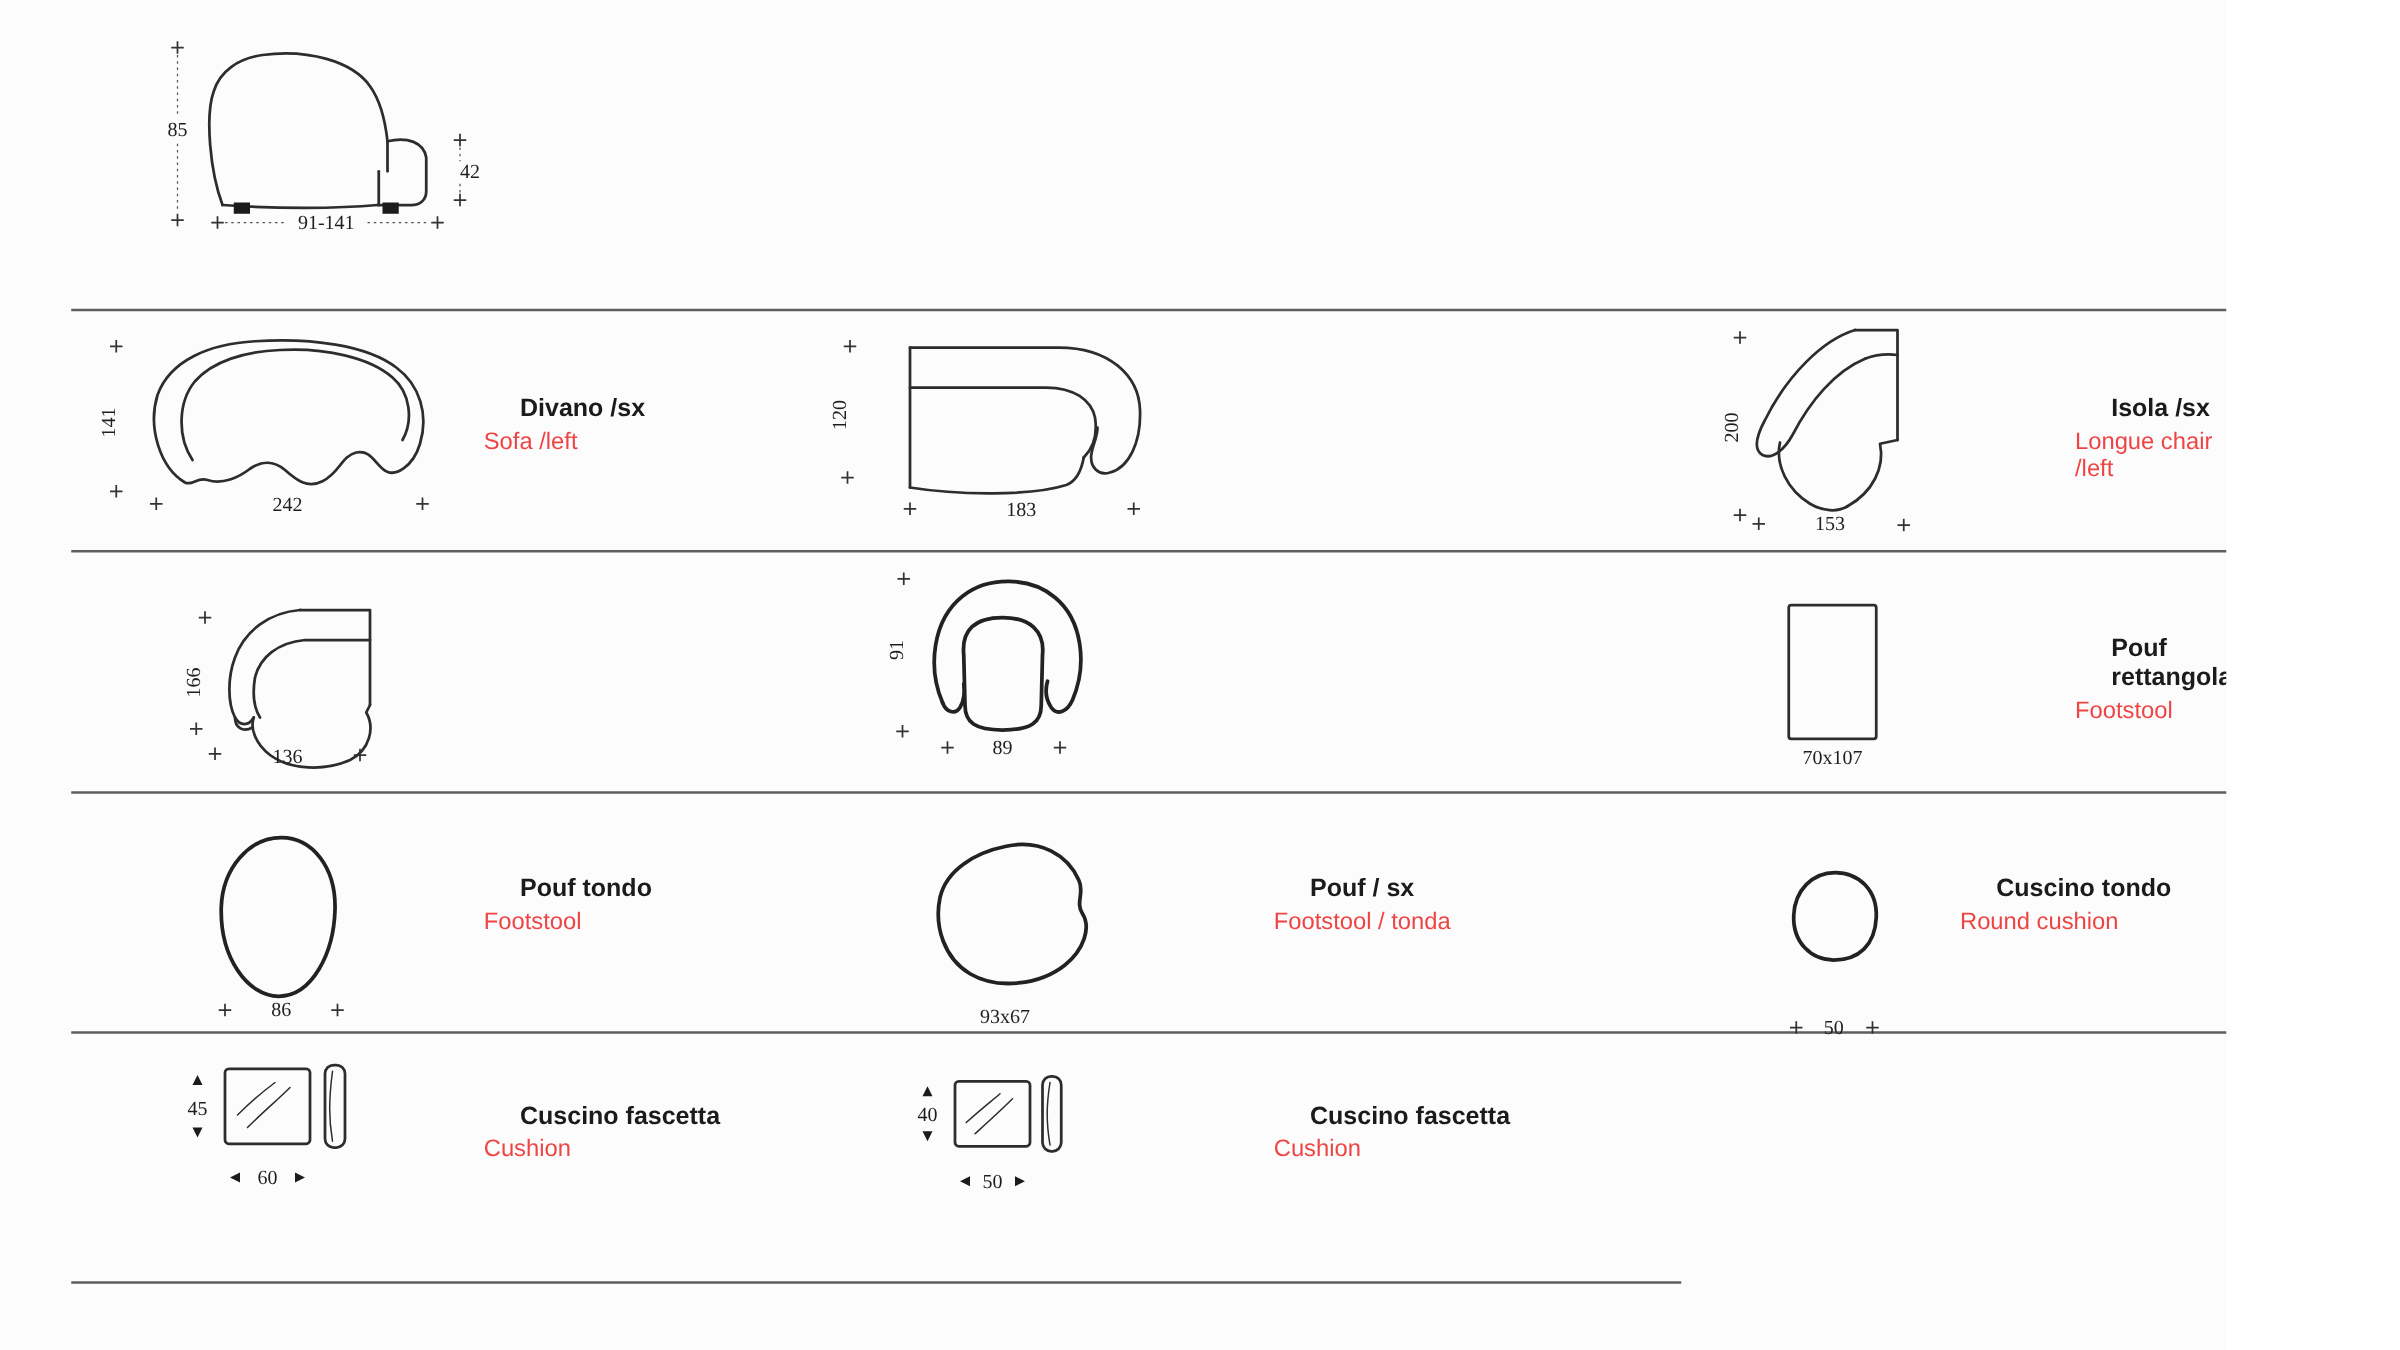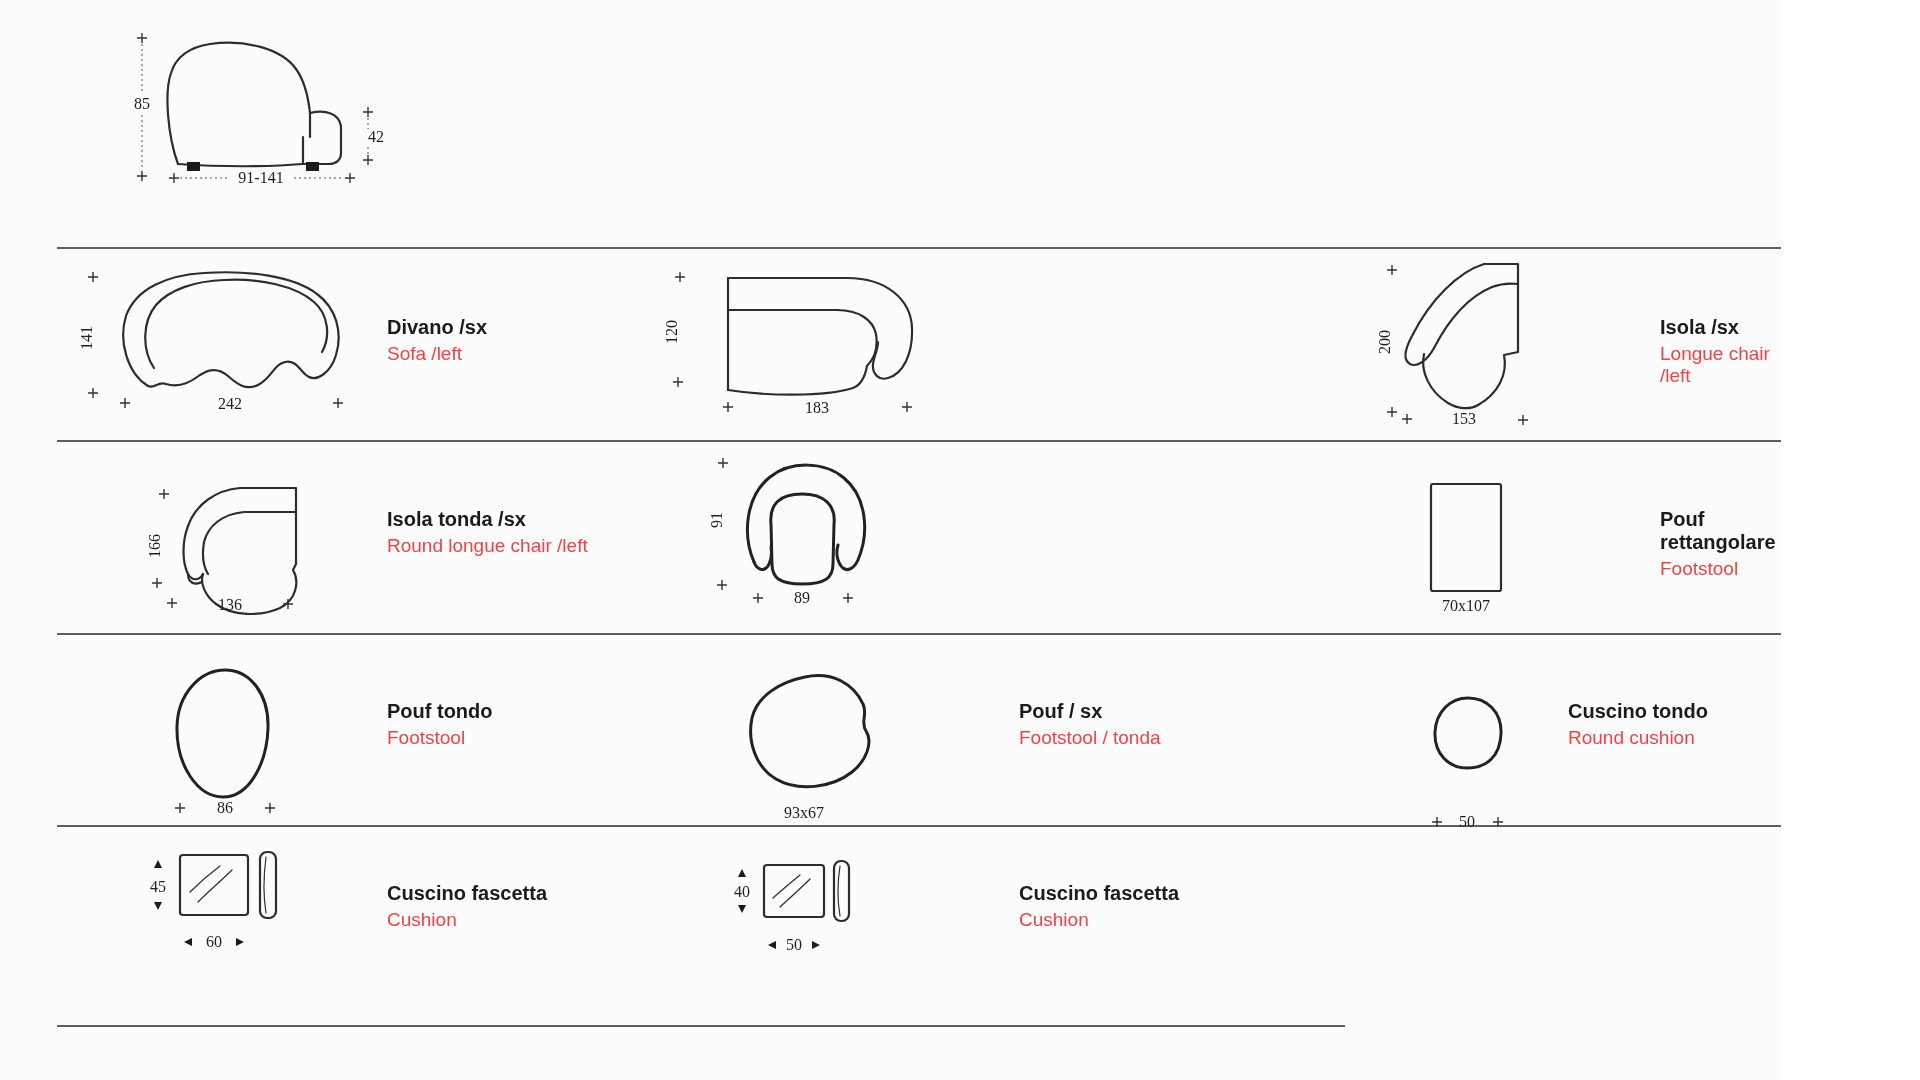--- a/index.html
+++ b/index.html
@@ -9,21 +9,21 @@
   .cellsvg{position:absolute;}
   .shape{fill:none;stroke:#2d2d2d;stroke-width:2.2;stroke-linecap:round;stroke-linejoin:round;}
   .shape-bold{fill:none;stroke:#222;stroke-width:3;stroke-linecap:round;stroke-linejoin:round;}
   .thin{fill:none;stroke:#2d2d2d;stroke-width:1.2;stroke-linecap:round;}
   .plus{fill:none;stroke:#333;stroke-width:1.4;}
   .dimline{fill:none;stroke:#555;stroke-width:1;stroke-dasharray:2 3;}
   .dim{font-family:"Liberation Serif", serif;font-size:16px;fill:#1f1f1f;}
   .foot{fill:#1b1b1b;}
   .arrow{fill:#1b1b1b;}
   .label{position:absolute;}
-  .t{font-size:20px;font-weight:bold;color:#1b1b1b;line-height:1.15;}
+  .t{font-size:20px;font-weight:bold;color:#1b1b1b;line-height:1.15;margin-left:29px;}
   .s{font-size:19px;color:#ef4444;line-height:1.15;margin-top:4px;}
 </style>
 </head>
 <body>
 
 <div id="page">
 
   <svg class="cellsvg" style="left:130px;top:25px" width="260" height="160" viewBox="0 0 260 160">
     <path class="dimline" d="M12,19 V68 M12,90 V145"></path>
     <path class="plus" d="M7,13 H17 M12,8 V18 M7,151 H17 M12,146 V156"></path>
@@ -89,24 +89,20 @@
   <svg class="cellsvg" style="left:148px;top:478px" width="175" height="140" viewBox="0 0 175 140">
     <path class="plus" d="M11,16 H21 M16,11 V21 M4,105 H14 M9,100 V110 M19,125 H29 M24,120 V130 M135,126 H145 M140,121 V131"></path>
     <text class="dim" transform="rotate(-90 12 68)" x="12" y="68" text-anchor="middle">166</text>
     <path class="shape" d="M92,10 C68,12 48,26 40,48 C34,64 34,84 40,96 C44,103 51,103 55,96"></path>
     <path class="shape" d="M92,10 L148,10 L148,86"></path>
     <path class="shape" d="M148,34 L96,34 C74,36 60,48 56,64 C54,76 55,88 60,96"></path>
     <path class="shape" d="M148,86 L145,92 C152,104 148,122 132,130 C112,139 84,138 68,126 C56,117 52,104 55,96"></path>
     <path class="shape" d="M40,96 C40,104 46,108 54,104"></path>
     <text class="dim" x="82" y="132" text-anchor="middle">136</text>
   </svg>
-  <div class="label" style="left:387px;top:508px">
-    <div class="t">Isola tonda /sx</div>
-    <div class="s">Round longue chair /left</div>
-  </div>
 
   <svg class="cellsvg" style="left:710px;top:452px" width="170" height="160" viewBox="0 0 170 160">
     <path class="plus" d="M8,11 H18 M13,6 V16 M7,133 H17 M12,128 V138 M43,146 H53 M48,141 V151 M133,146 H143 M138,141 V151"></path>
     <text class="dim" transform="rotate(-90 12 68)" x="12" y="68" text-anchor="middle">91</text>
     <path class="shape-bold" d="M44,110 C32,82 36,44 60,25 C80,9 114,9 134,26 C156,44 160,80 148,108 C144,117 136,121 131,114 C127,108 126,100 128,93"></path>
     <path class="shape-bold" d="M44,110 C47,118 54,120 58,114 C61,109 62,102 61,95"></path>
     <path class="shape-bold" d="M61,72 C59,52 70,42 92,42 C114,42 126,53 124,72 L123,112 C123,126 115,132 92,132 C70,132 62,126 62,112 Z"></path>
     <text class="dim" x="92" y="151" text-anchor="middle">89</text>
   </svg>
 

